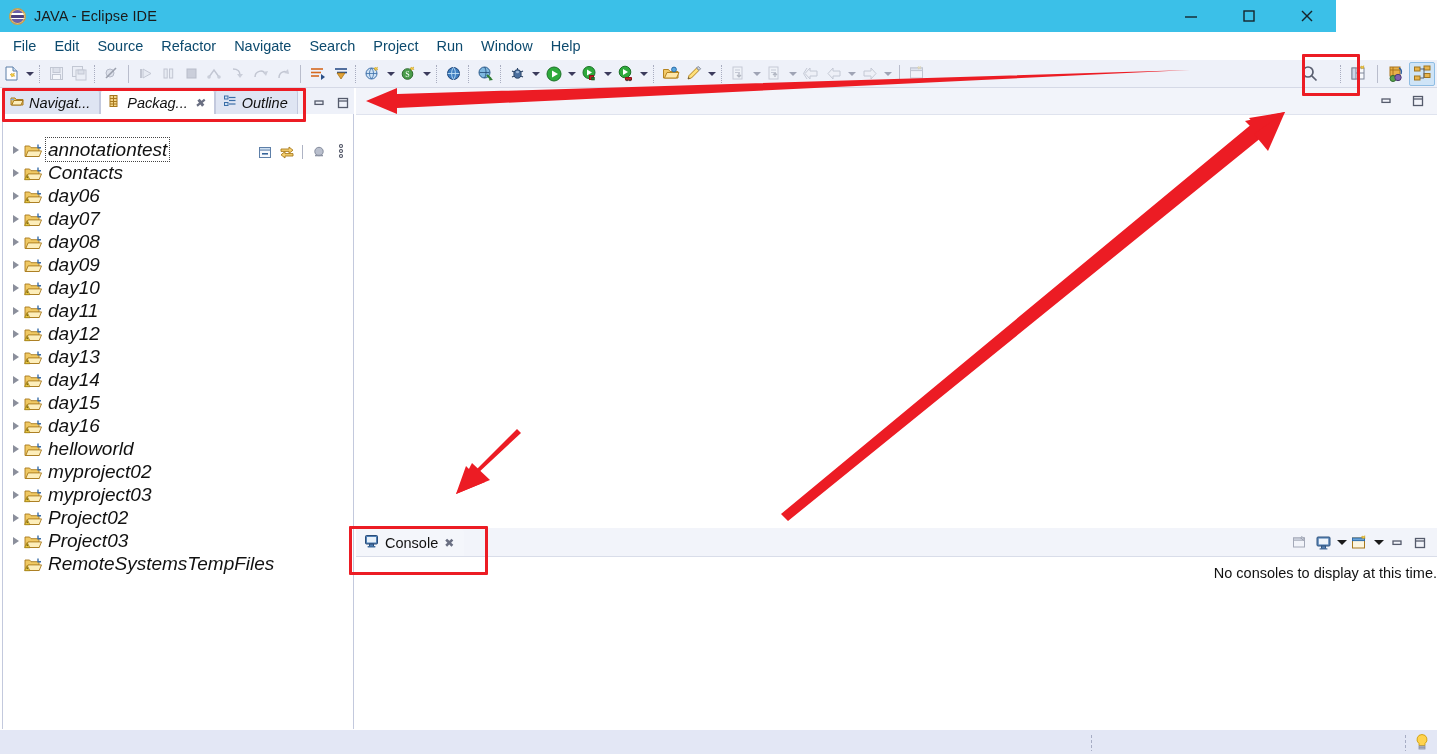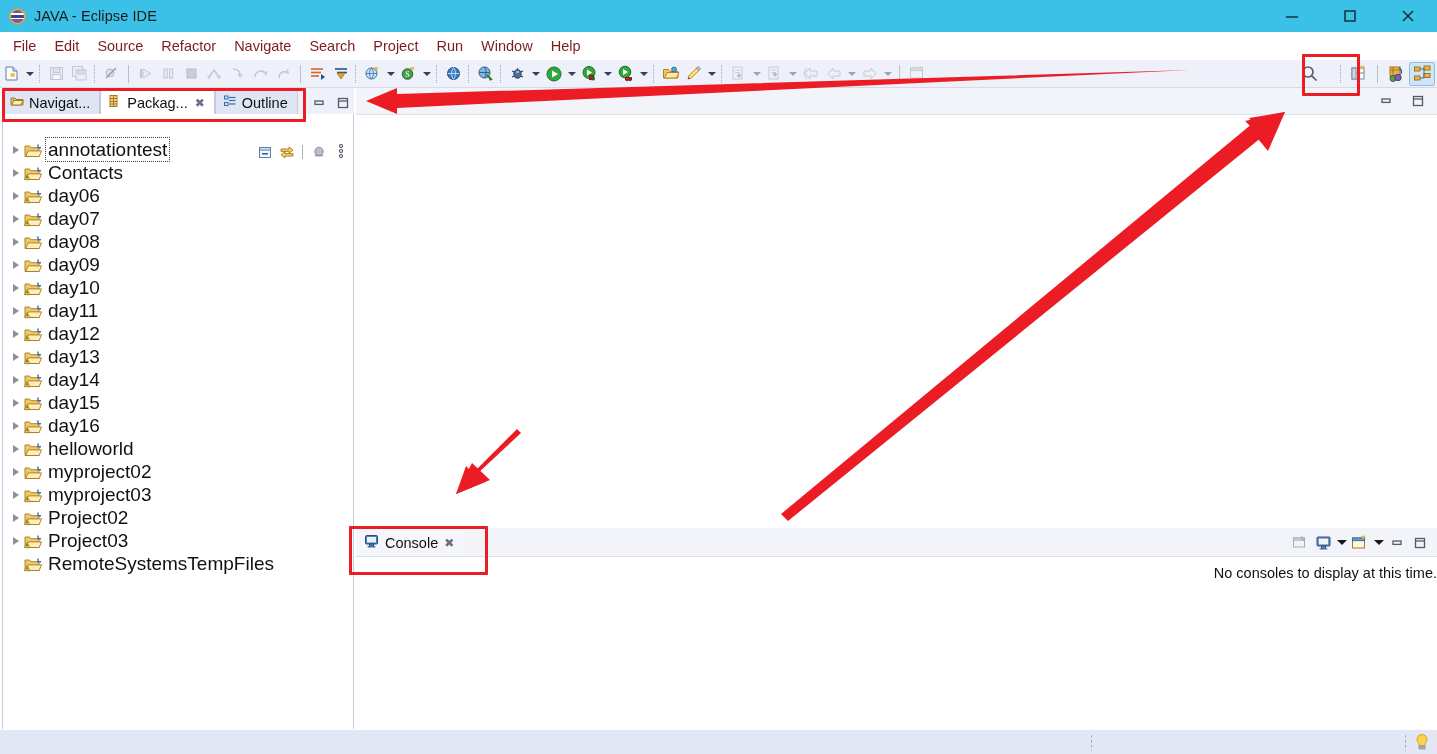--- a/index.html
+++ b/index.html
@@ -7,21 +7,21 @@
   html, body {
     width: 1437px; height: 754px;
     font-family: "Liberation Sans", sans-serif;
     background: #ffffff;
     overflow: hidden;
   }
   #app { position: relative; width: 1437px; height: 754px; }
 
   
   .titlebar {
-    position: absolute; left: 0; top: 0; width: 1437px; height: 32px;
+    position: absolute; left: 0; top: 0; width: 1336px; height: 32px;
     background: #3bc0e8;
     display: flex; align-items: center;
   }
   .title-logo {
     width: 17px; height: 17px; margin-left: 9px; margin-right: 8px;
     border-radius: 50%;
     background: linear-gradient(#6b5fa8 0%, #6b5fa8 30%, #fff 30%, #fff 42%, #4b4080 42%, #4b4080 58%, #fff 58%, #fff 70%, #6b5fa8 70%);
     border: 1px solid #d8a33a;
     box-shadow: inset 0 0 0 1px #e8c06a;
     flex: none;
@@ -40,21 +40,21 @@
   .win-btn svg { display: block; }
 
   
   .menubar {
     position: absolute; left: 0; top: 32px; width: 1437px; height: 28px;
     background: #ffffff;
     display: flex; align-items: center; padding-left: 4px;
     border-bottom: 1px solid #ffffff;
   }
   .menu-item {
-    font-size: 14.5px; color: #7f1d1d; padding: 3px 9px; white-space: nowrap;
+    font-size: 14.5px; color: #0c4a6e; padding: 3px 9px; white-space: nowrap;
   }
 
   
   .toolbar {
     position: absolute; left: 0; top: 60px; width: 1437px; height: 28px;
     background: #eef1f9;
     border-bottom: 1px solid #d5d9e6;
     display: flex; align-items: center;
   }
   .tb-group { display: flex; align-items: center; height: 26px; }
@@ -79,21 +79,21 @@
   }
   .tb-spacer { flex: 1; }
   .tb-right { display: flex; align-items: center; padding-right: 2px; }
   .persp-btn {
     width: 26px; height: 24px; display:flex; align-items:center; justify-content:center;
   }
   .persp-btn.active { background:#cfe4f7; border:1px solid #8fbde3; border-radius:2px; }
 
   
   .left-view {
-    position: absolute; left: 2px; top: 88px; width: 352px; height: 646px;
+    position: absolute; left: 2px; top: 88px; width: 352px; height: 646px; font-style: italic;
   }
   .tabrow {
     position: relative; height: 27px; display: flex; align-items: flex-end;
     background: #eef1f9;
   }
   .vtab {
     height: 26px; display: flex; align-items: center; gap: 5px;
     padding: 0 9px 0 7px; font-size: 14.5px; color: #111;
     border-top-left-radius: 4px; border-top-right-radius: 4px;
     background: #dfe5f3; border: 1px solid #c3c9dd; border-bottom: none;

